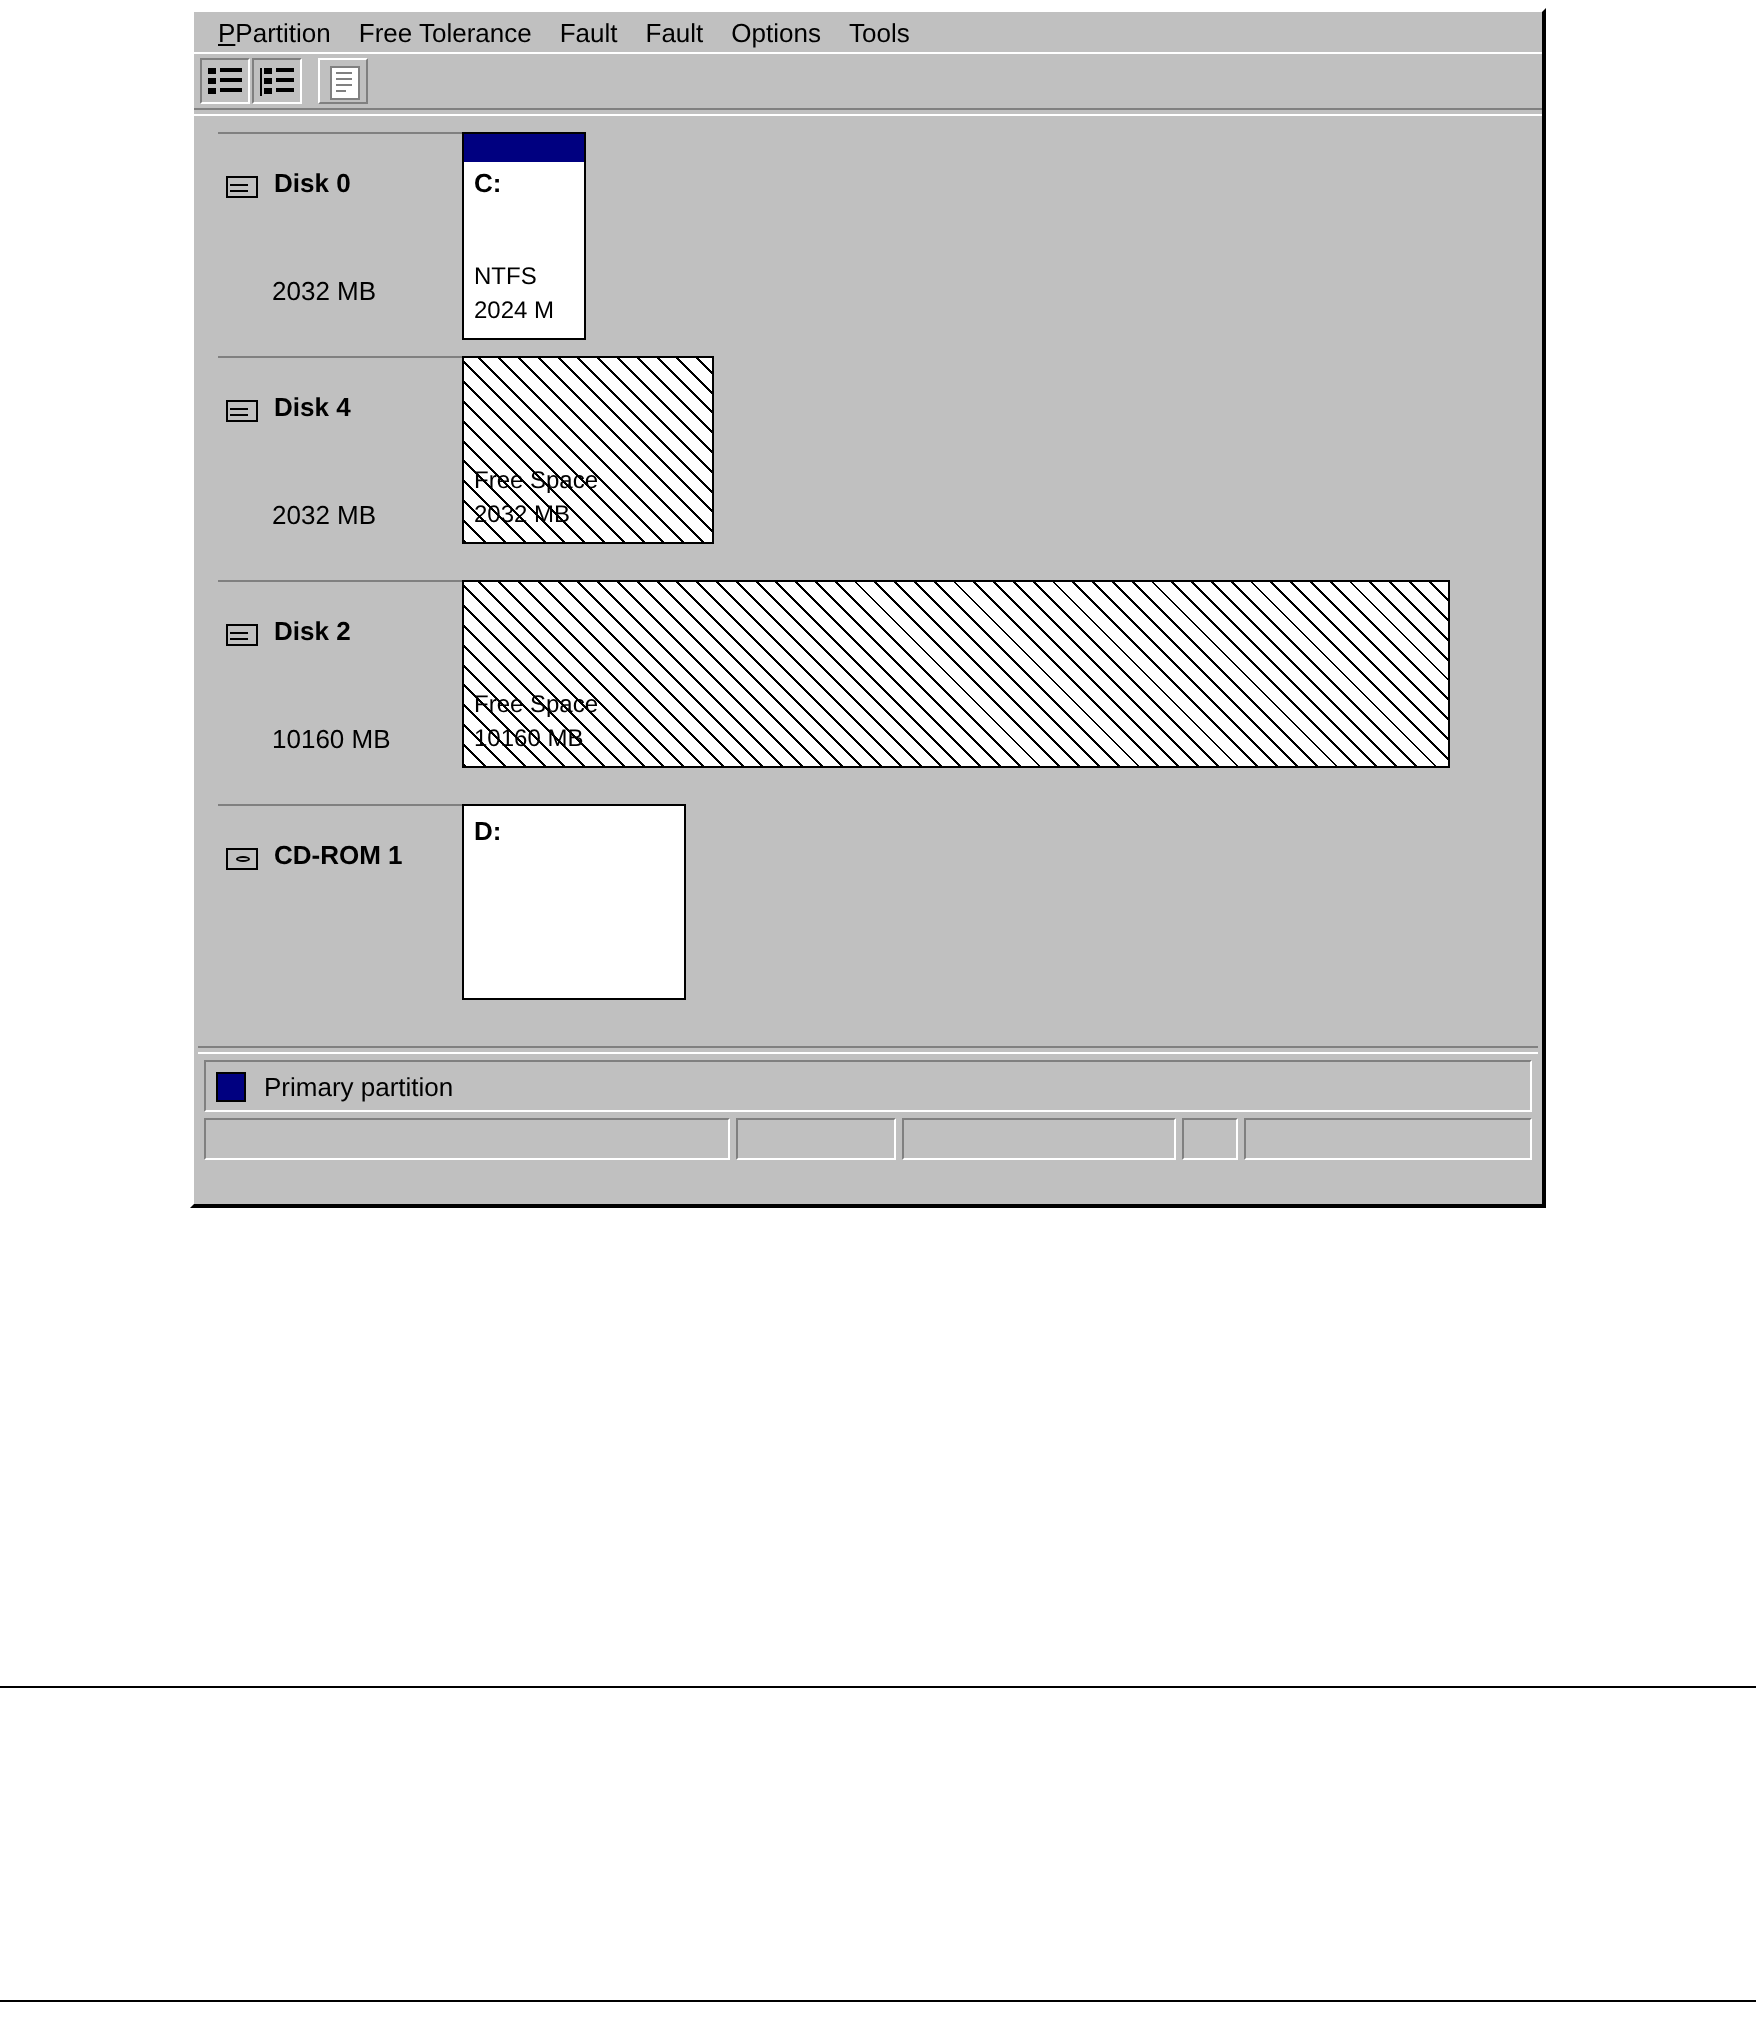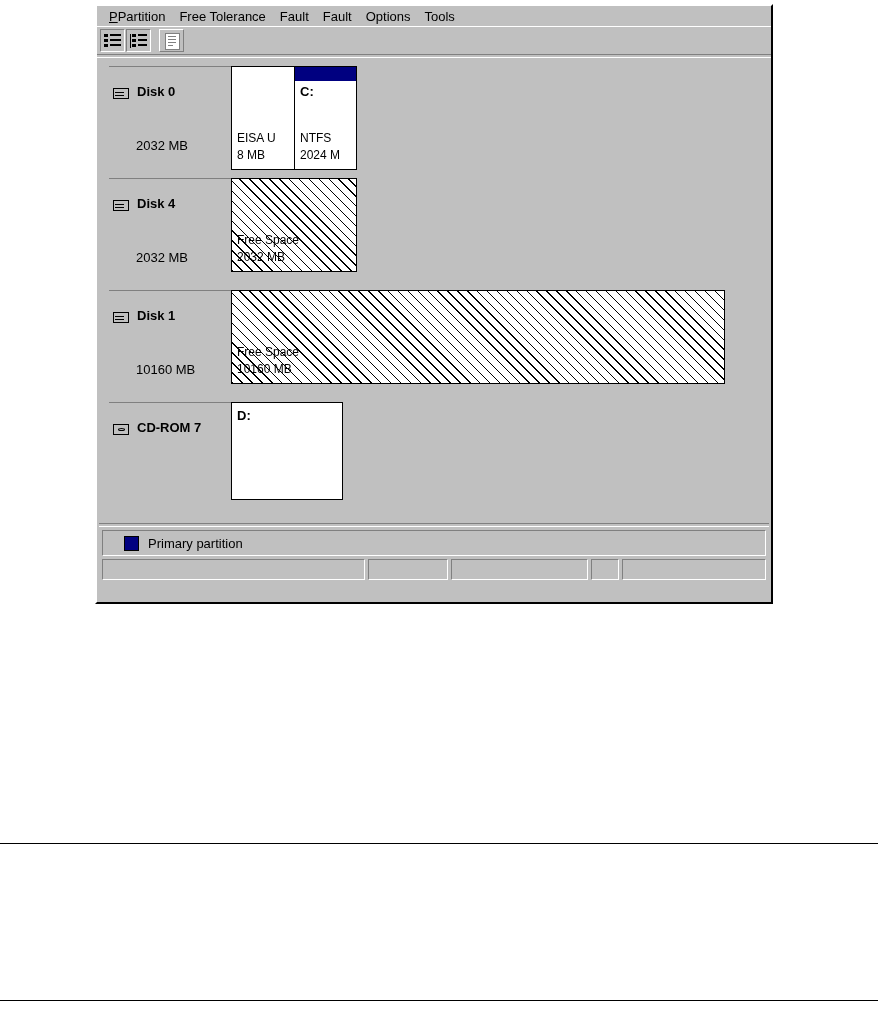--- a/index.html
+++ b/index.html
@@ -328,21 +328,21 @@
     height: 26px;
     margin: 3px 5px 0 5px;
     background: #c0c0c0;
     border-top: 1px solid #808080;
     border-left: 1px solid #808080;
     border-right: 1px solid #ffffff;
     border-bottom: 1px solid #ffffff;
     display: flex;
     align-items: center;
     box-sizing: border-box;
-    padding-left: 21px;
+    padding-left: 5px;
   }
   .legend-swatch {
     width: 15px;
     height: 15px;
     background: #000080;
     border: 1px solid #000;
     box-sizing: border-box;
     margin-right: 9px;
   }
   .legend-label {
@@ -431,26 +431,20 @@
   <div id="disk-area">
 
     <div class="disk-row" style="top:8px;">
       <div class="disk-rule"></div>
       <div class="disk-label">
         <span class="disk-icon"></span>
         <span>Disk 0</span>
       </div>
       <div class="disk-size">2032 MB</div>
       <div class="partitions">
-        <div class="part" style="width:64px;">
-          <div class="part-bar"></div>
-          <div class="part-letter"></div>
-          <div class="part-text">EISA U</div>
-          <div class="part-text2">8 MB</div>
-        </div>
         <div class="part" style="width:62px;">
           <div class="part-bar primary"></div>
           <div class="part-letter">C:</div>
           <div class="part-text">NTFS</div>
           <div class="part-text2">2024 M</div>
         </div>
       </div>
     </div>
 
     <div class="disk-row" style="top:120px;">
@@ -465,36 +459,36 @@
           <div class="part-text">Free Space</div>
           <div class="part-text2">2032 MB</div>
         </div>
       </div>
     </div>
 
     <div class="disk-row" style="top:232px;">
       <div class="disk-rule"></div>
       <div class="disk-label">
         <span class="disk-icon"></span>
-        <span>Disk 1</span>
+        <span>Disk 2</span>
       </div>
       <div class="disk-size">10160 MB</div>
       <div class="partitions" style="height:94px;">
         <div class="part free" style="width:494px;">
           <div class="part-text">Free Space</div>
           <div class="part-text2">10160 MB</div>
         </div>
       </div>
     </div>
 
     <div class="disk-row" style="top:344px;">
       <div class="disk-rule"></div>
       <div class="disk-label">
         <span class="cd-icon"></span>
-        <span>CD-ROM 7</span>
+        <span>CD-ROM 1</span>
       </div>
       <div class="partitions" style="height:98px;">
         <div class="part" style="width:112px;">
           <div class="part-letter" style="top:5px;">D:</div>
         </div>
       </div>
     </div>
 
   </div>
 

